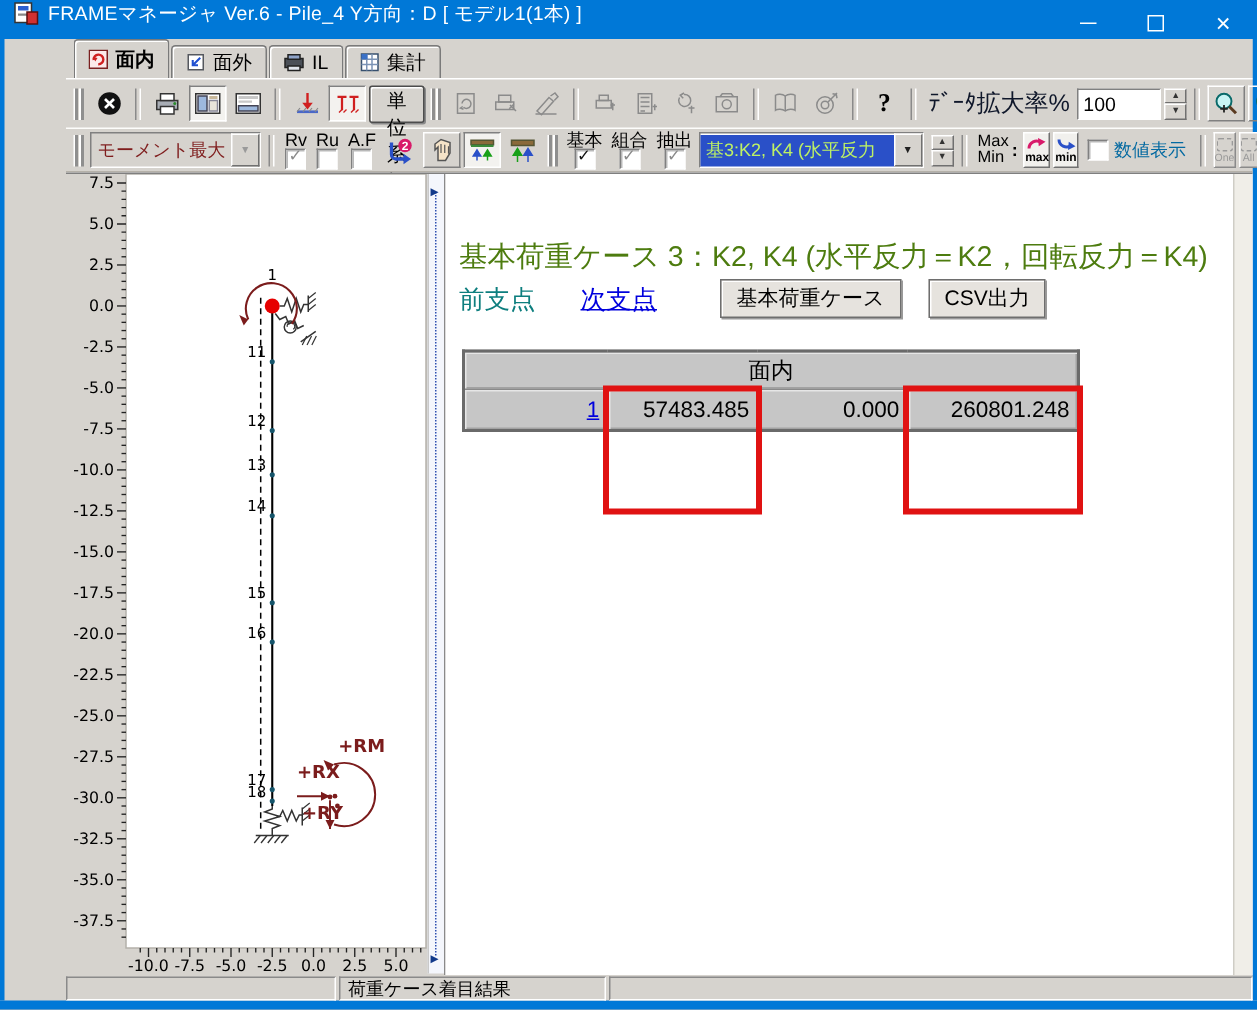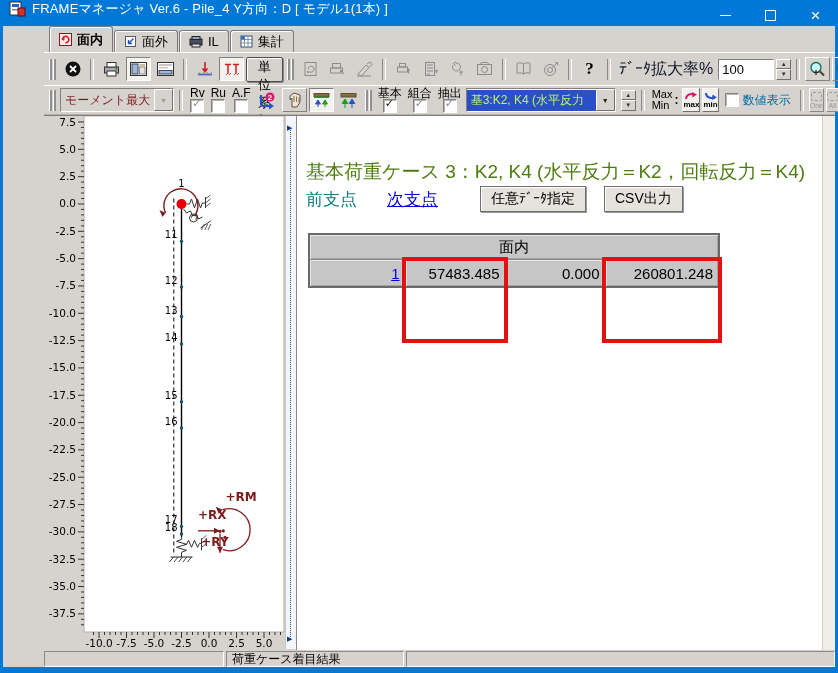--- a/index.html
+++ b/index.html
@@ -636,21 +636,21 @@
           <span class="arr bot">▶</span>
         </div>
       </div>
       <div class="content">
         <div class="content-scroll"></div>
         <div class="content-inner">
           <div class="heading">基本荷重ケース 3：K2, K4 (水平反力＝K2，回転反力＝K4)</div>
           <div class="linkrow">
             <a class="link-teal" href="#">前支点</a>
             <a class="link-blue" href="#">次支点</a>
-            <button class="cbtn b1">任意ﾃﾞｰﾀ指定</button>
+            <button class="cbtn b1">基本荷重ケース</button>
             <button class="cbtn b2">CSV出力</button>
           </div>
           <div class="table-wrap" id="table-wrap">
             <table class="rx">
               <colgroup>
                   <col style="width:96px">
                   <col style="width:100px">
                   <col style="width:100px">
                   <col style="width:114px">
                 </colgroup>

